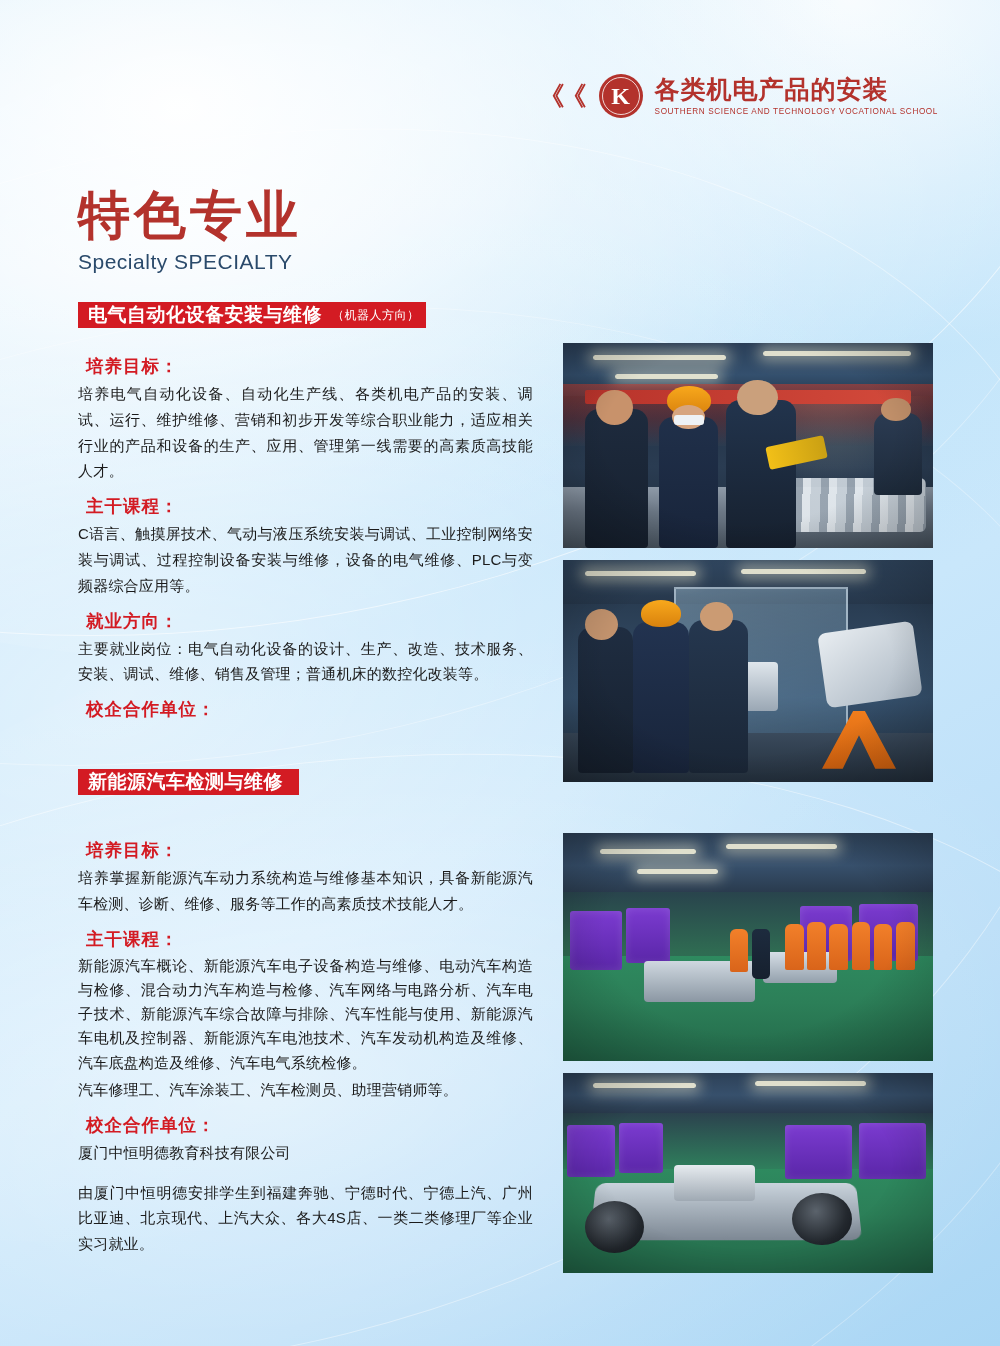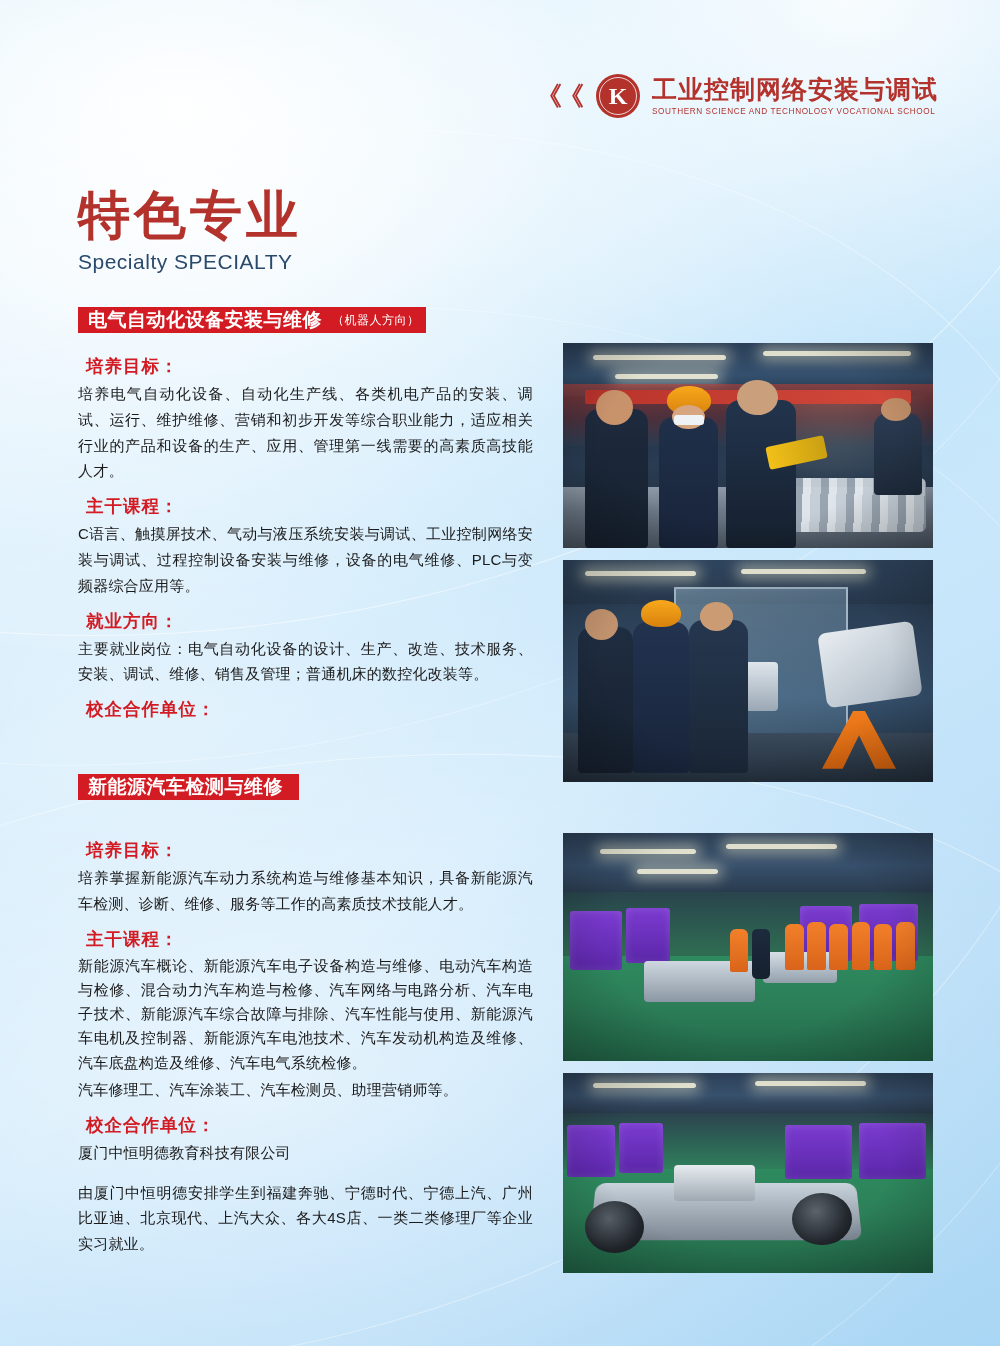--- a/index.html
+++ b/index.html
@@ -130,21 +130,21 @@
     color: #2a4a6b;
     letter-spacing: 0.5px;
     margin-top: 4px;
   }
 
   
   .banner {
     position: absolute;
     height: 21px;
     display: flex;
-    align-items: flex-start;
+    align-items: flex-end;
   }
   .banner-label {
     background: #d31b23;
     color: #fff;
     font-family: "Liberation Serif", serif;
     font-size: 19px;
     font-weight: 700;
     letter-spacing: 0.5px;
     display: flex;
     align-items: center;
@@ -314,21 +314,21 @@
   <div class="arcline a1"></div>
   <div class="arcline a2"></div>
   <div class="arcline a3"></div>
   <div class="arcline a4"></div>
   <div class="arcline a5"></div>
 
   <div class="header">
     <div class="chevrons">《《</div>
     <div class="logo-mark">K</div>
     <div>
-      <div class="logo-text-zh">工业控制网络安装与调试</div>
+      <div class="logo-text-zh">各类机电产品的安装</div>
       <div class="logo-text-en">SOUTHERN SCIENCE AND TECHNOLOGY VOCATIONAL SCHOOL</div>
     </div>
   </div>
 
   <div class="title-block">
     <div class="title-zh">特色专业</div>
     <div class="title-en">Specialty SPECIALTY</div>
   </div>
 
   <div class="banner" style="left:78px; top:307px;">

